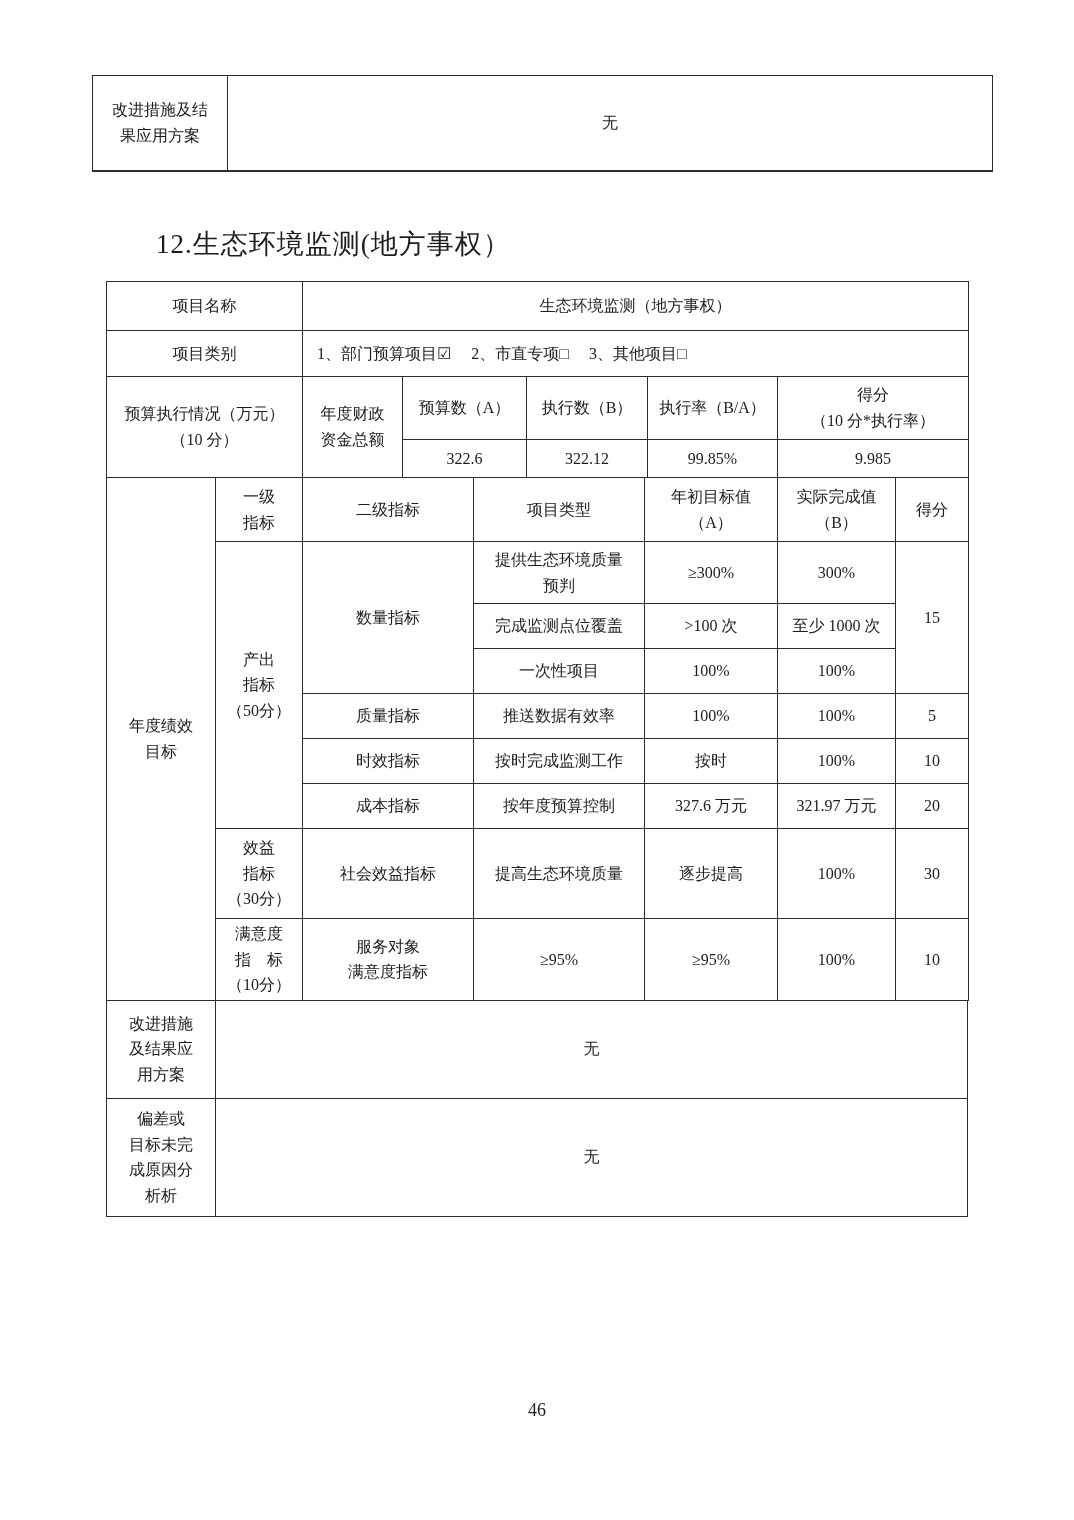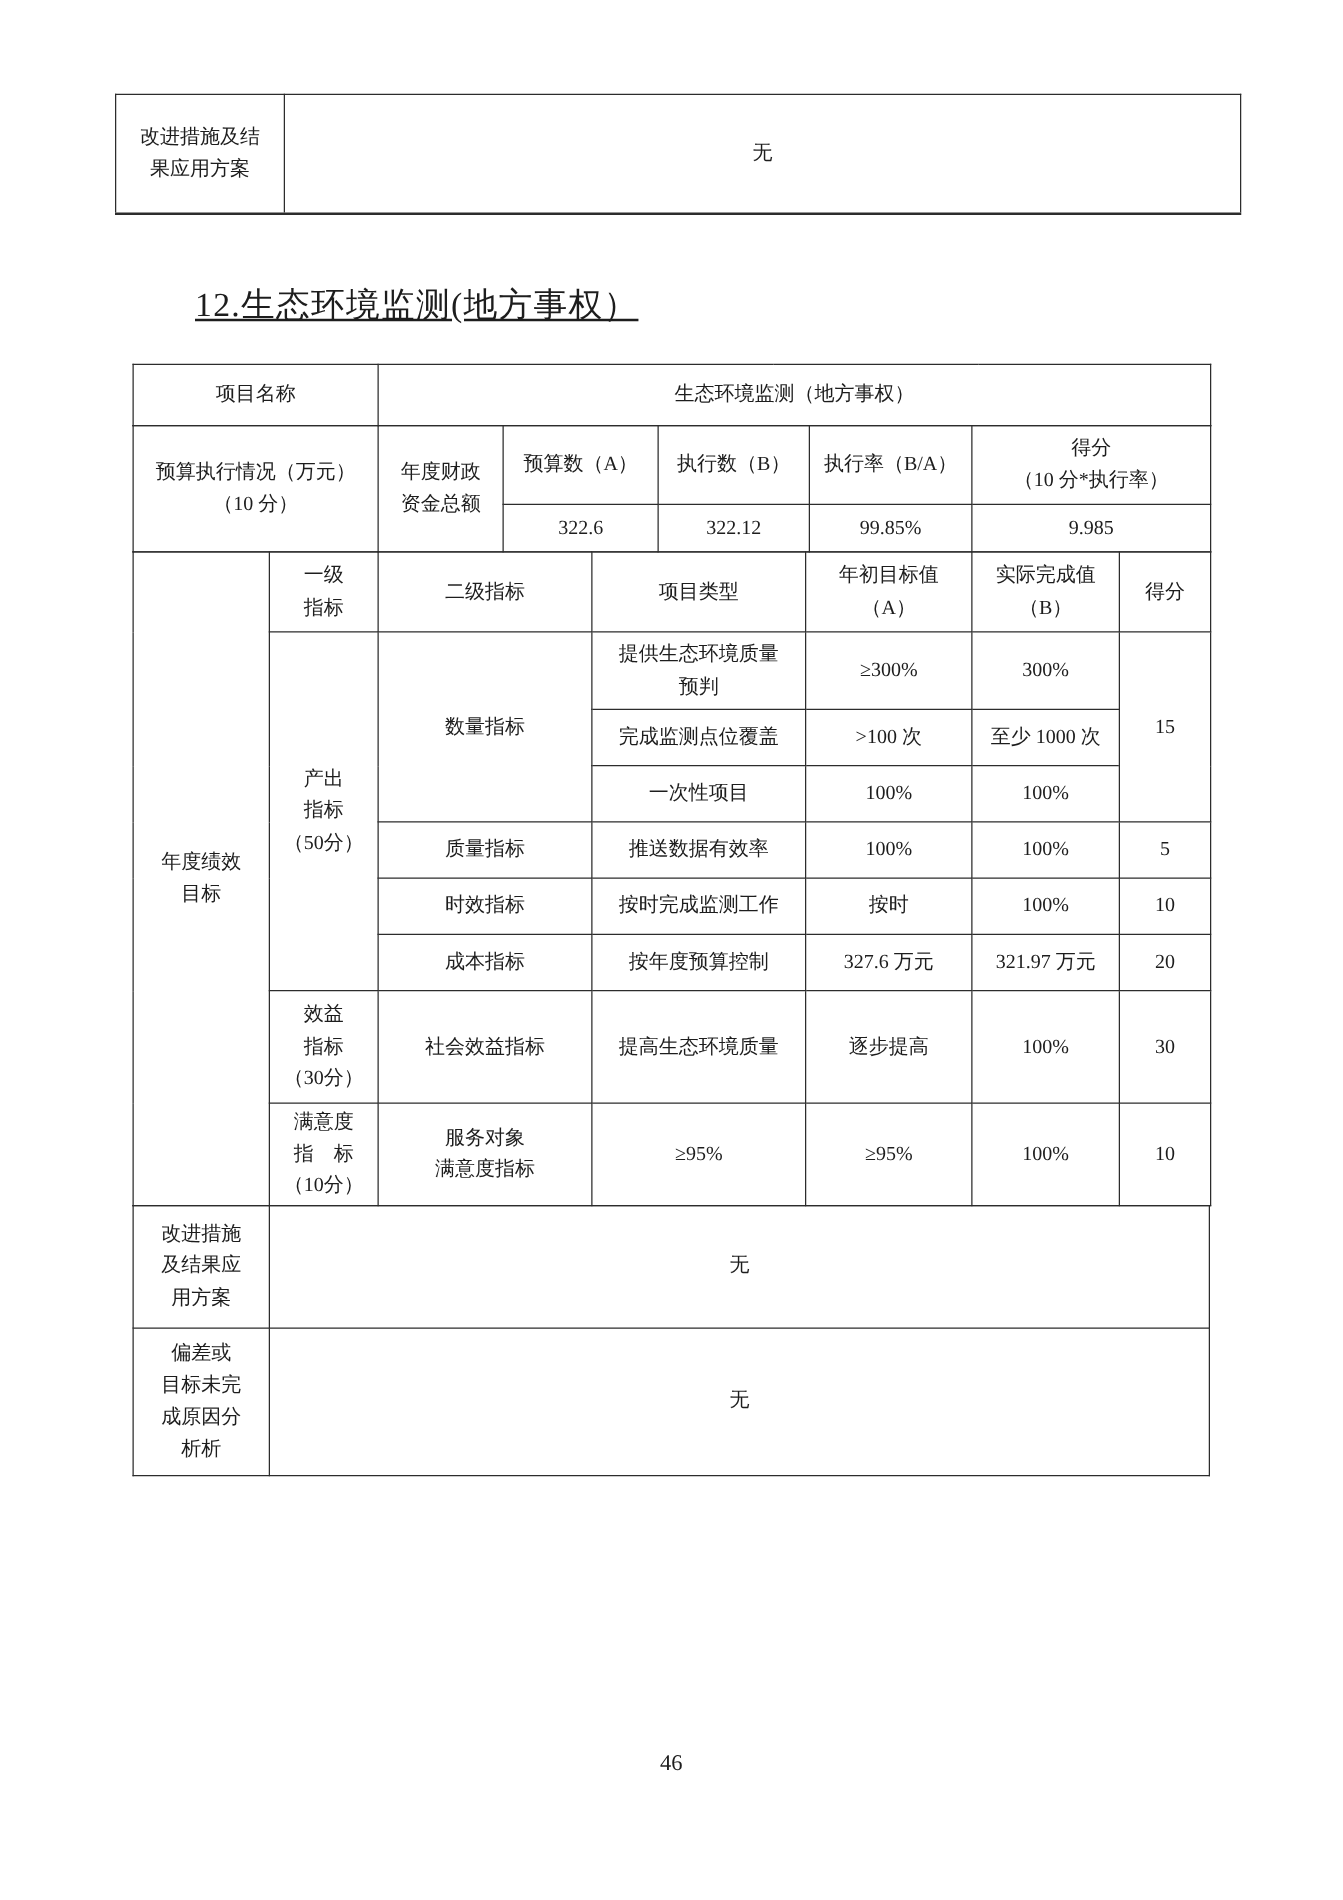--- a/index.html
+++ b/index.html
@@ -31,26 +31,25 @@
   .t0 td { border-bottom-width: 2px; }
 
   
   .heading {
     position: absolute;
     left: 156px;
     top: 226px;
     font-size: 27px;
     letter-spacing: 1px;
     font-weight: 500;
-    text-decoration: underline;
   }
 
   
   .main { position: absolute; left: 106px; top: 281px; width: 862px; }
-  .main table { width: 862px; margin-top: 10px; }
+  .main table { width: 862px; }
   .main table + table { margin-top: -1px; }
 
   .footer-pagenum {
     position: absolute;
     left: 0; top: 1400px;
     width: 100%;
     text-align: center;
     font-size: 18px;
   }
 </style>
@@ -82,20 +81,24 @@
           <col style="width:196px">
           <col style="width:316px">
           <col style="width:164px">
           <col style="width:186px">
         </colgroup>
       <tbody>
           <tr style="height:49px">
         <td>项目名称</td>
         <td colspan="3">生态环境监测（地方事权）</td>
       </tr>
+      <tr style="height:46px">
+        <td>项目类别</td>
+        <td colspan="3" class="al">1、部门预算项目☑　 2、市直专项□　 3、其他项目□</td>
+      </tr>
     </tbody>
       </table>
 
     <table>
       <colgroup>
           <col style="width:196px">
           <col style="width:100px">
           <col style="width:124px">
           <col style="width:121px">
           <col style="width:130px">

